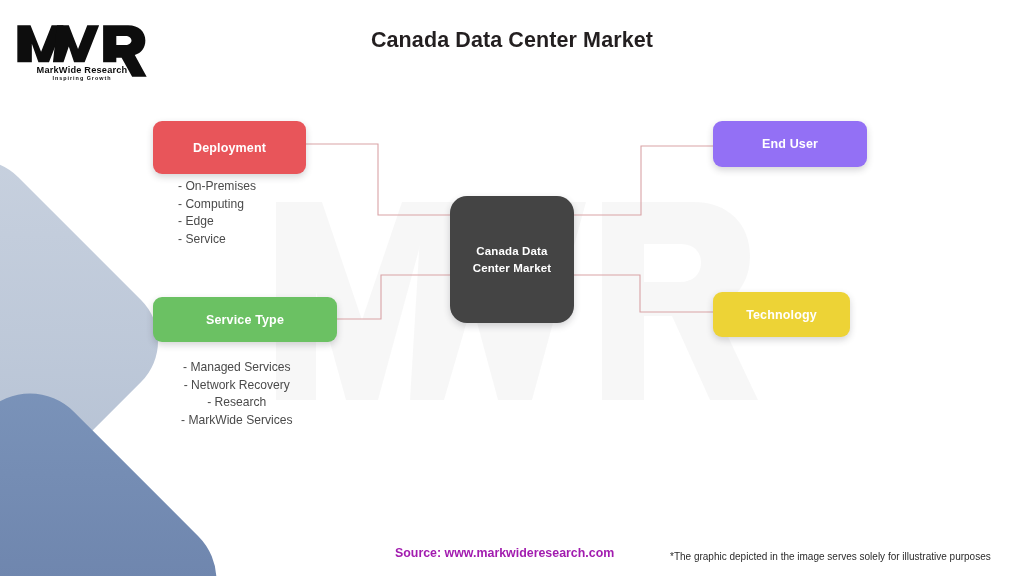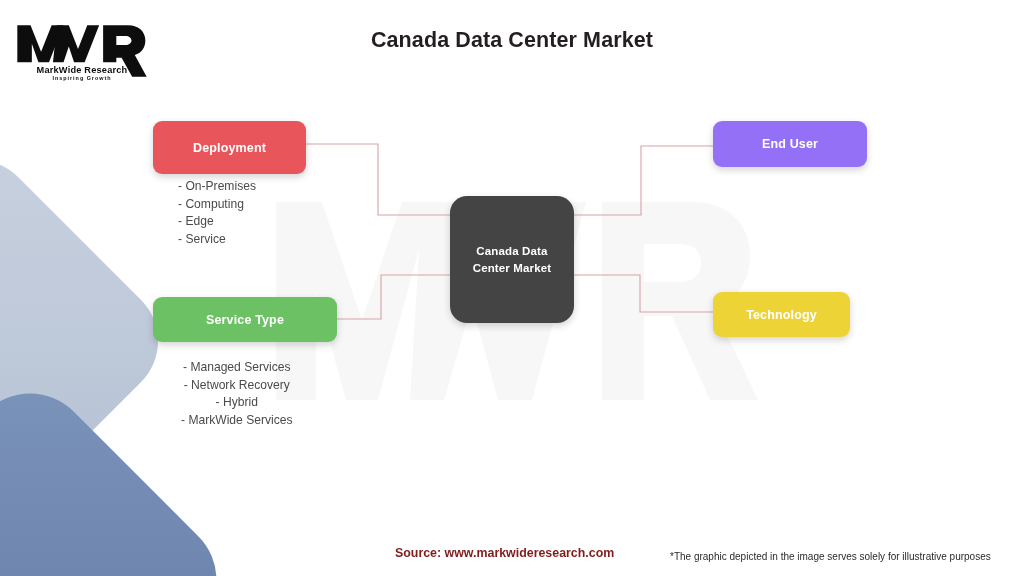--- a/index.html
+++ b/index.html
@@ -94,21 +94,21 @@
     white-space: nowrap;
   }
   #items-deployment { left: 178px; top: 178px; }
   #items-service    { left: 181px; top: 359px; text-align: center; }
   #items-enduser    { left: 740px; top: 173px; }
   #items-technology { left: 740px; top: 344px; }
 
   
   .source {
     position: absolute; left: 395px; top: 546px;
-    font-size: 12.4px; font-weight: bold; color: #7f1d1d;
+    font-size: 12.4px; font-weight: bold; color: #a21caf;
   }
   .disclaimer {
     position: absolute; left: 670px; top: 551px;
     font-size: 10px; color: #2b2b2b;
   }
 </style>
 </head>
 <body>
 
 <div id="stage">
@@ -162,21 +162,21 @@
     <div>- Edge</div>
     <div>- Service</div>
   </div>
 
   <div class="node" id="node-service" style="background:#6bc163">
     <span class="node-label">Service Type</span>
   </div>
   <div class="items" id="items-service">
     <div>- Managed Services</div>
     <div>- Network Recovery</div>
-    <div>- Hybrid</div>
+    <div>- Research</div>
     <div>- MarkWide Services</div>
   </div>
 
   <div class="node" id="node-enduser" style="background:#9370f5">
     <span class="node-label">End User</span>
   </div>
 
   <div class="node" id="node-technology" style="background:#edd336">
     <span class="node-label">Technology</span>
   </div>

